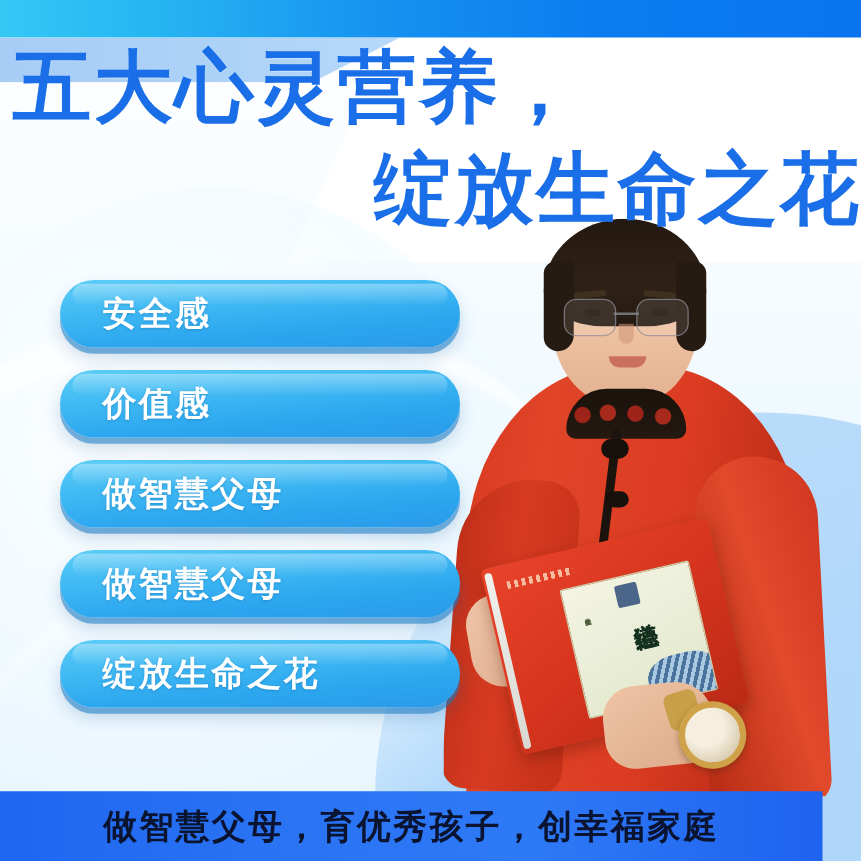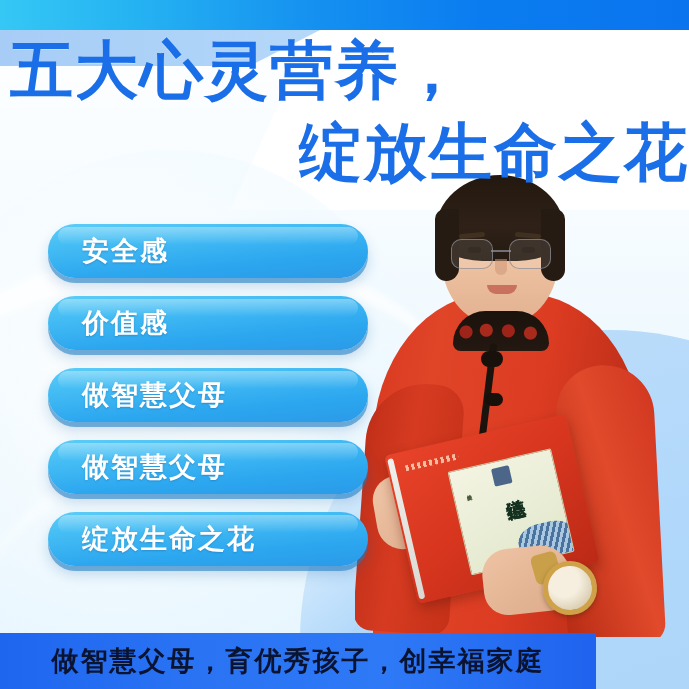--- a/index.html
+++ b/index.html
@@ -294,21 +294,21 @@
     box-shadow:0 2px 5px rgba(60,40,10,.4);
     transform:rotate(-6deg);
   }
   .watch-band{
     position:absolute;left:178px;top:378px;width:26px;height:30px;
     background:#c9a049;border-radius:6px;transform:rotate(-16deg);
   }
 
   
   .banner{
-    position:absolute;left:0;bottom:0;width:596px;height:56px;
+    position:absolute;left:0;bottom:0;width:658px;height:56px;
     z-index:9;
     background:linear-gradient(90deg,#1f66ef 0%,#2a74f4 35%,#2e79f6 65%,#1f63ee 100%);
     display:flex;align-items:center;justify-content:center;
   }
   .banner-text{
     color:#0a1330;
     font-size:27px;
     font-weight:700;
     letter-spacing:2px;
     white-space:nowrap;

